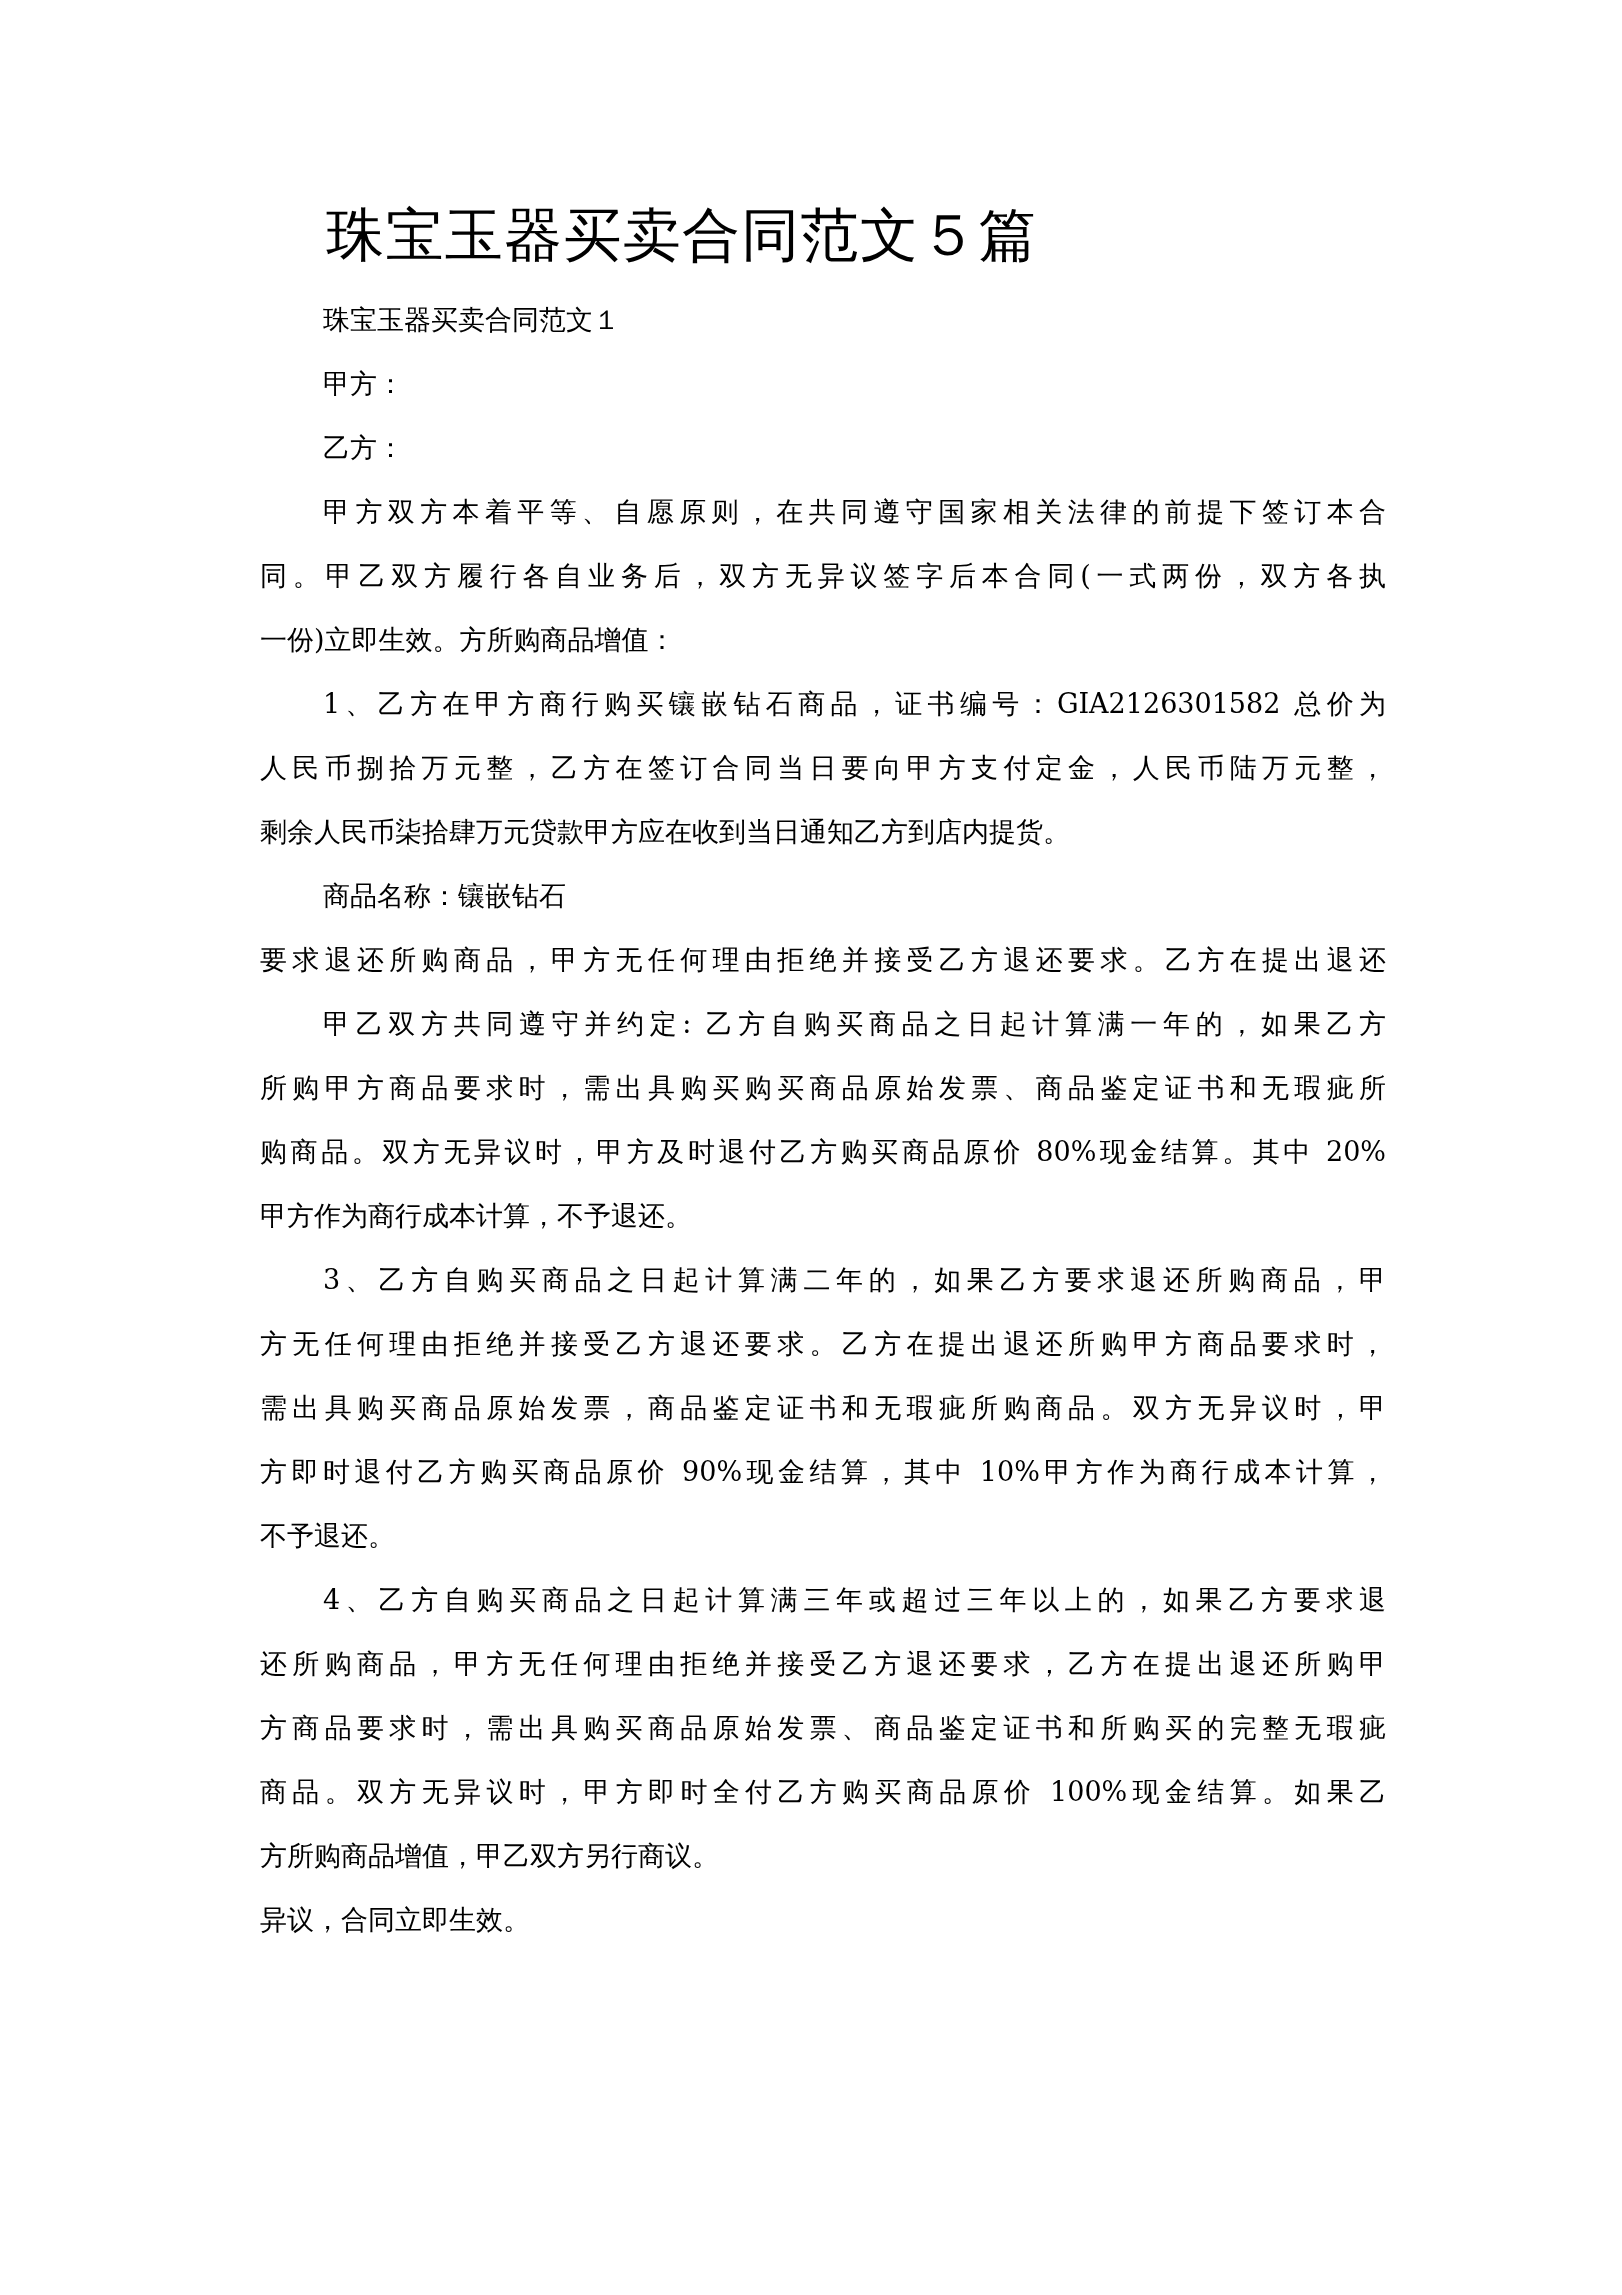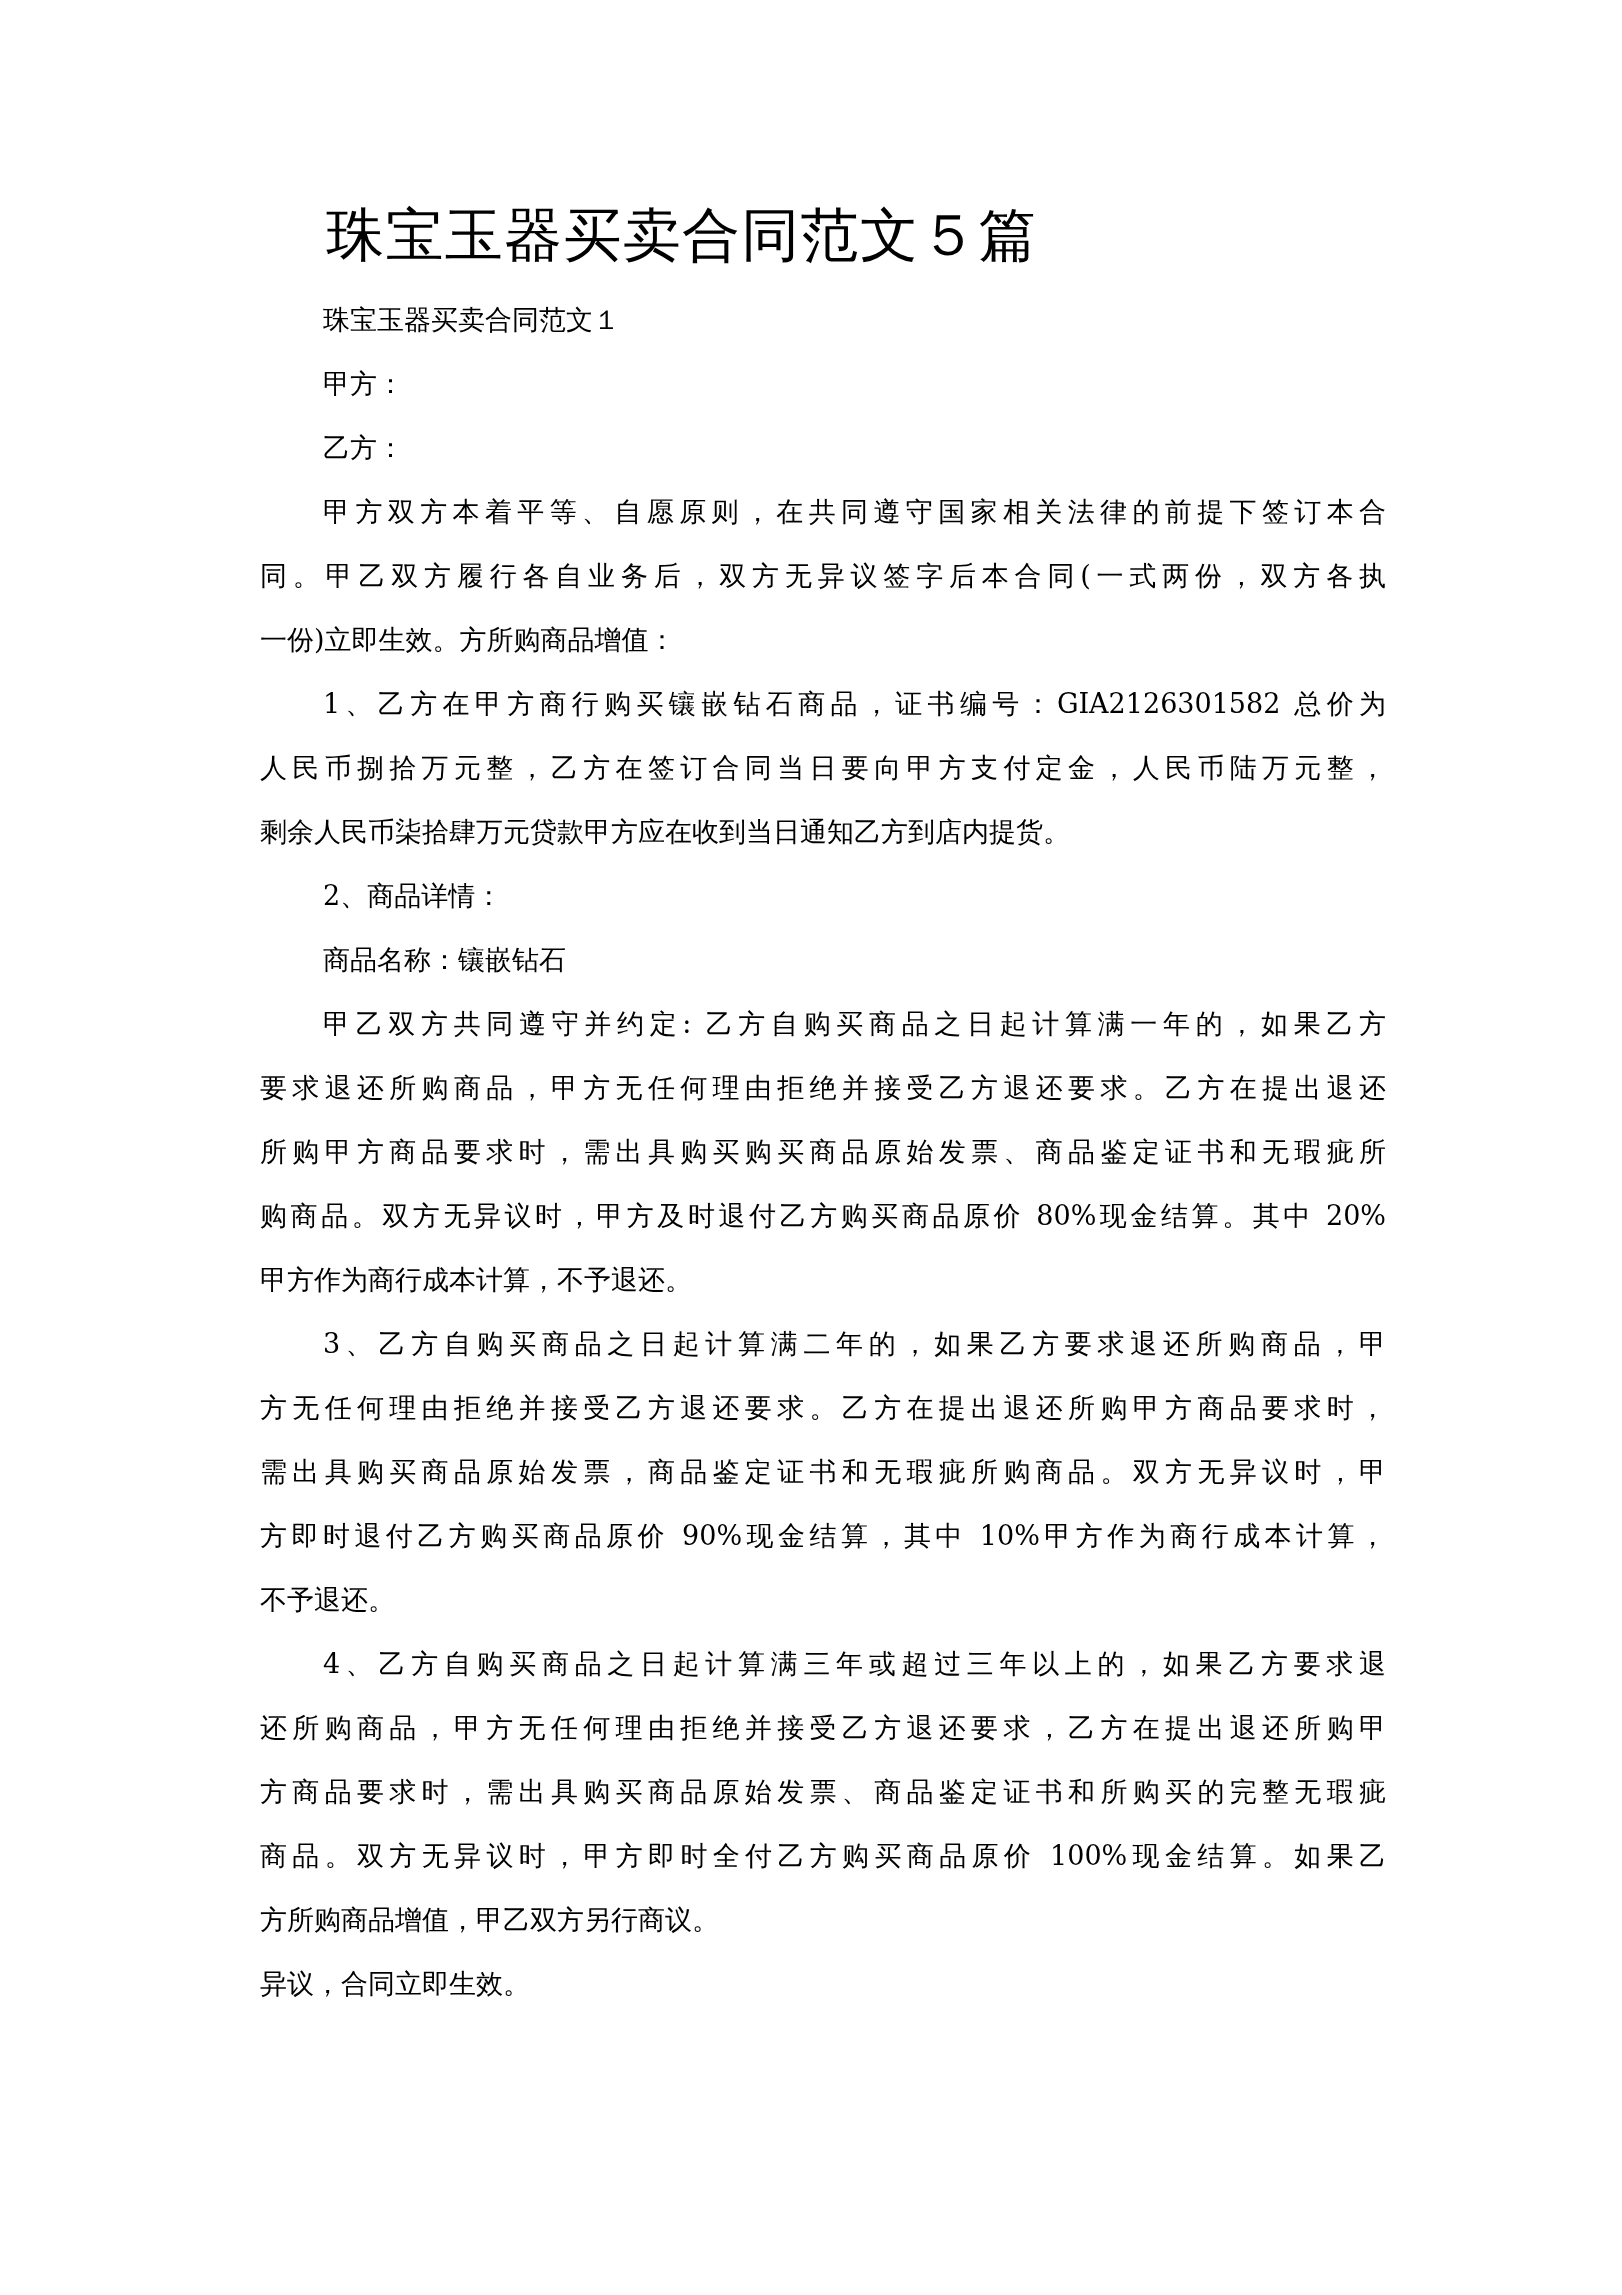--- a/index.html
+++ b/index.html
@@ -78,31 +78,28 @@
       <span class="line">同。甲乙双方履行各自业务后，双方无异议签字后本合同(一式两份，双方各执</span>
       <span class="line last">一份)立即生效。方所购商品增值：</span>
     </div>
 
     <div>
       <span class="line indent">1、乙方在甲方商行购买镶嵌钻石商品，证书编号：GIA2126301582 总价为</span>
       <span class="line">人民币捌拾万元整，乙方在签订合同当日要向甲方支付定金，人民币陆万元整，</span>
       <span class="line last">剩余人民币柒拾肆万元贷款甲方应在收到当日通知乙方到店内提货。</span>
     </div>
 
-    <div>
-      <span class="line indent short">2、商品详情：</span>
-    </div>
 
     <div>
       <span class="line indent short">商品名称：镶嵌钻石</span>
     </div>
 
     <div>
+      <span class="line">要求退还所购商品，甲方无任何理由拒绝并接受乙方退还要求。乙方在提出退还</span>
       <span class="line indent">甲乙双方共同遵守并约定: 乙方自购买商品之日起计算满一年的，如果乙方</span>
-      <span class="line">要求退还所购商品，甲方无任何理由拒绝并接受乙方退还要求。乙方在提出退还</span>
       <span class="line">所购甲方商品要求时，需出具购买购买商品原始发票、商品鉴定证书和无瑕疵所</span>
       <span class="line">购商品。双方无异议时，甲方及时退付乙方购买商品原价 80%现金结算。其中 20%</span>
       <span class="line last">甲方作为商行成本计算，不予退还。</span>
     </div>
 
     <div>
       <span class="line indent">3、乙方自购买商品之日起计算满二年的，如果乙方要求退还所购商品，甲</span>
       <span class="line">方无任何理由拒绝并接受乙方退还要求。乙方在提出退还所购甲方商品要求时，</span>
       <span class="line">需出具购买商品原始发票，商品鉴定证书和无瑕疵所购商品。双方无异议时，甲</span>
       <span class="line">方即时退付乙方购买商品原价 90%现金结算，其中 10%甲方作为商行成本计算，</span>

